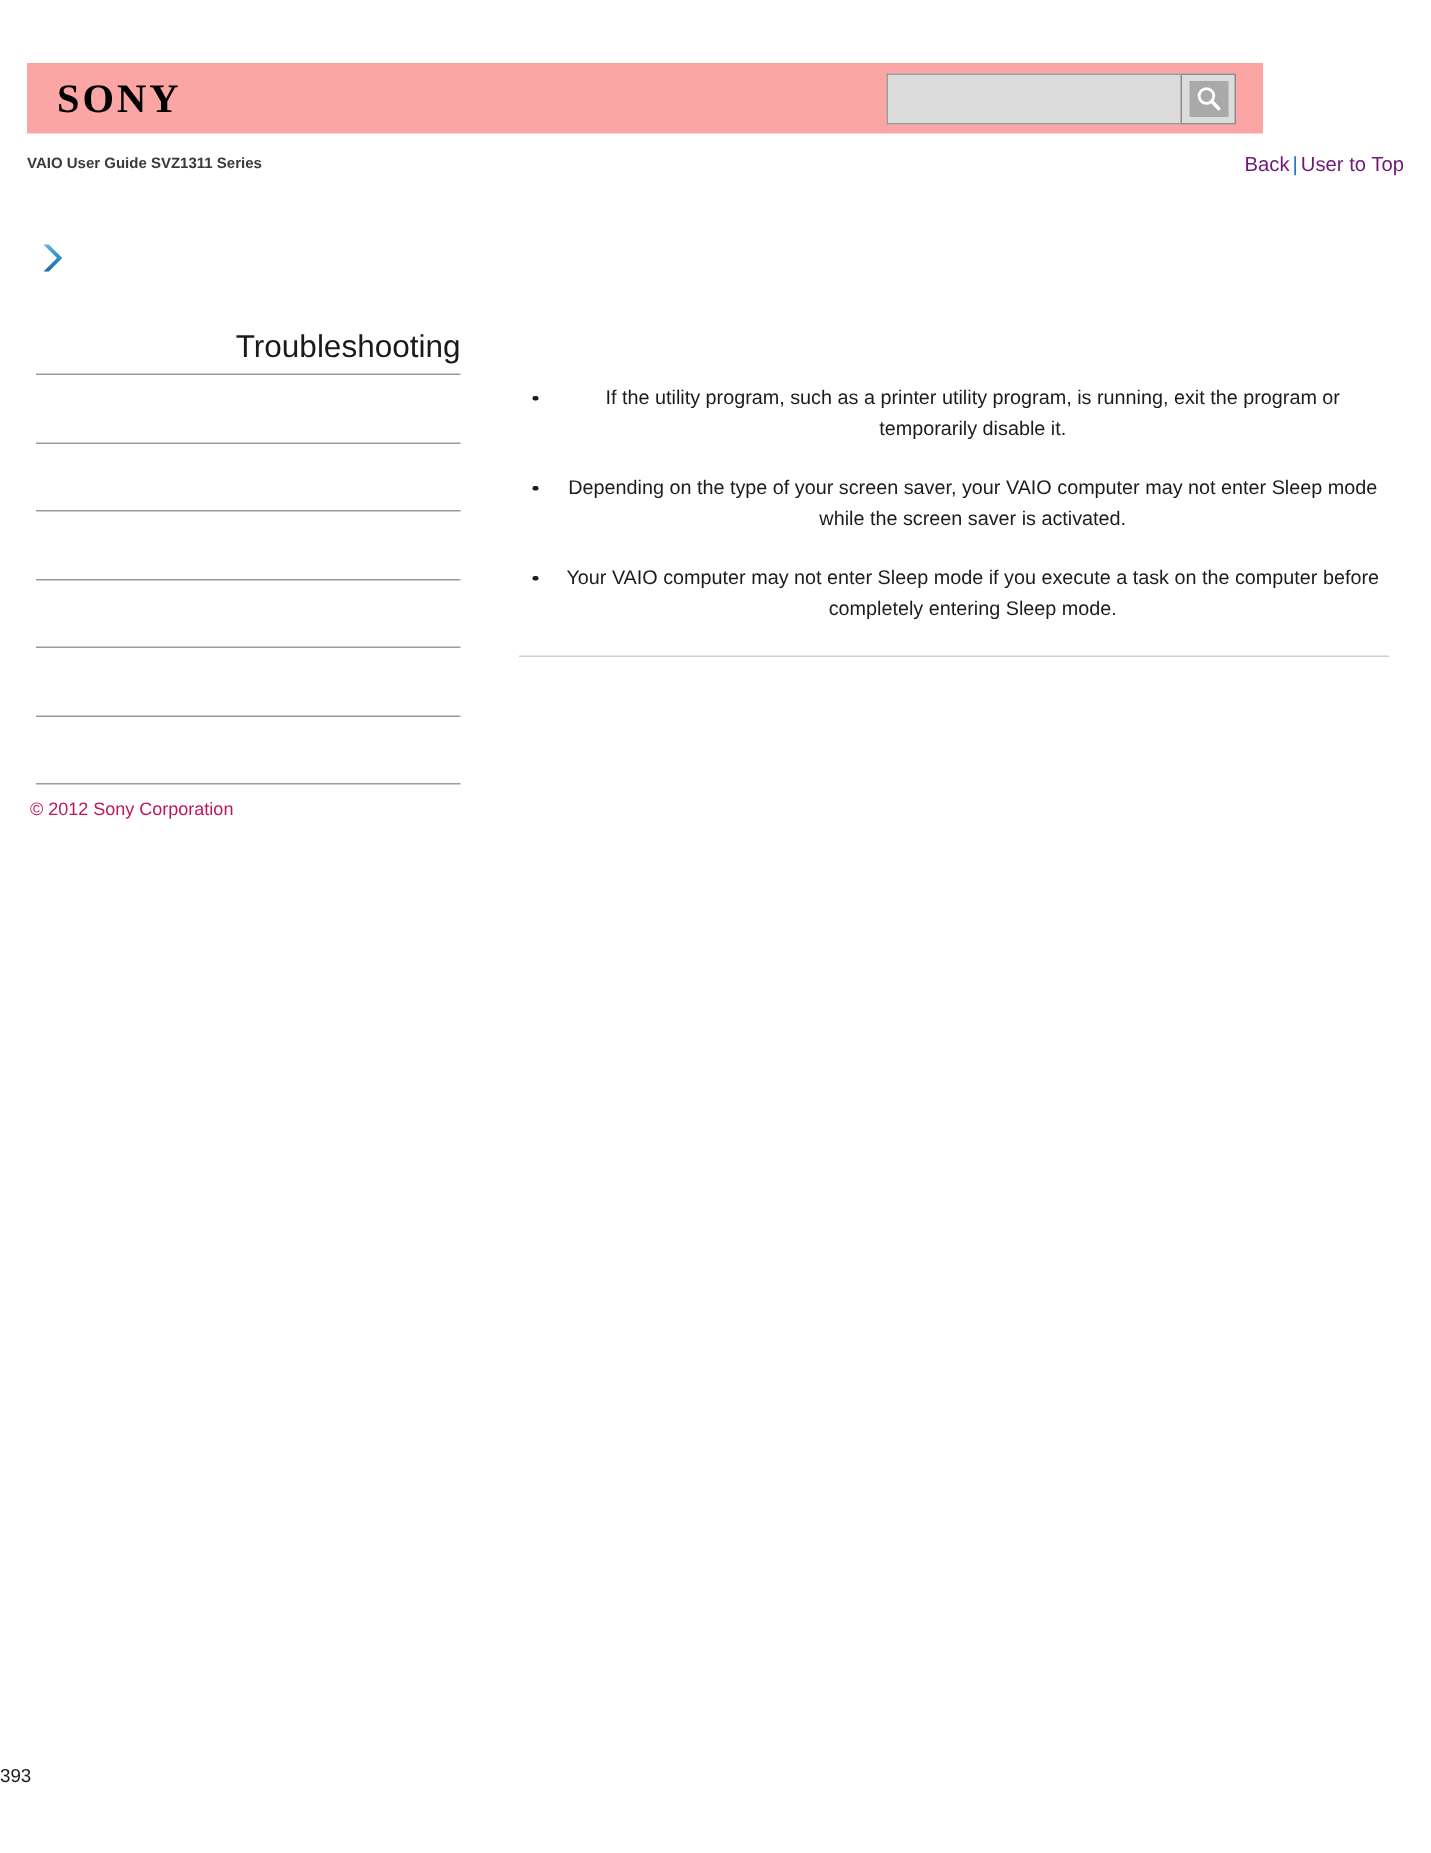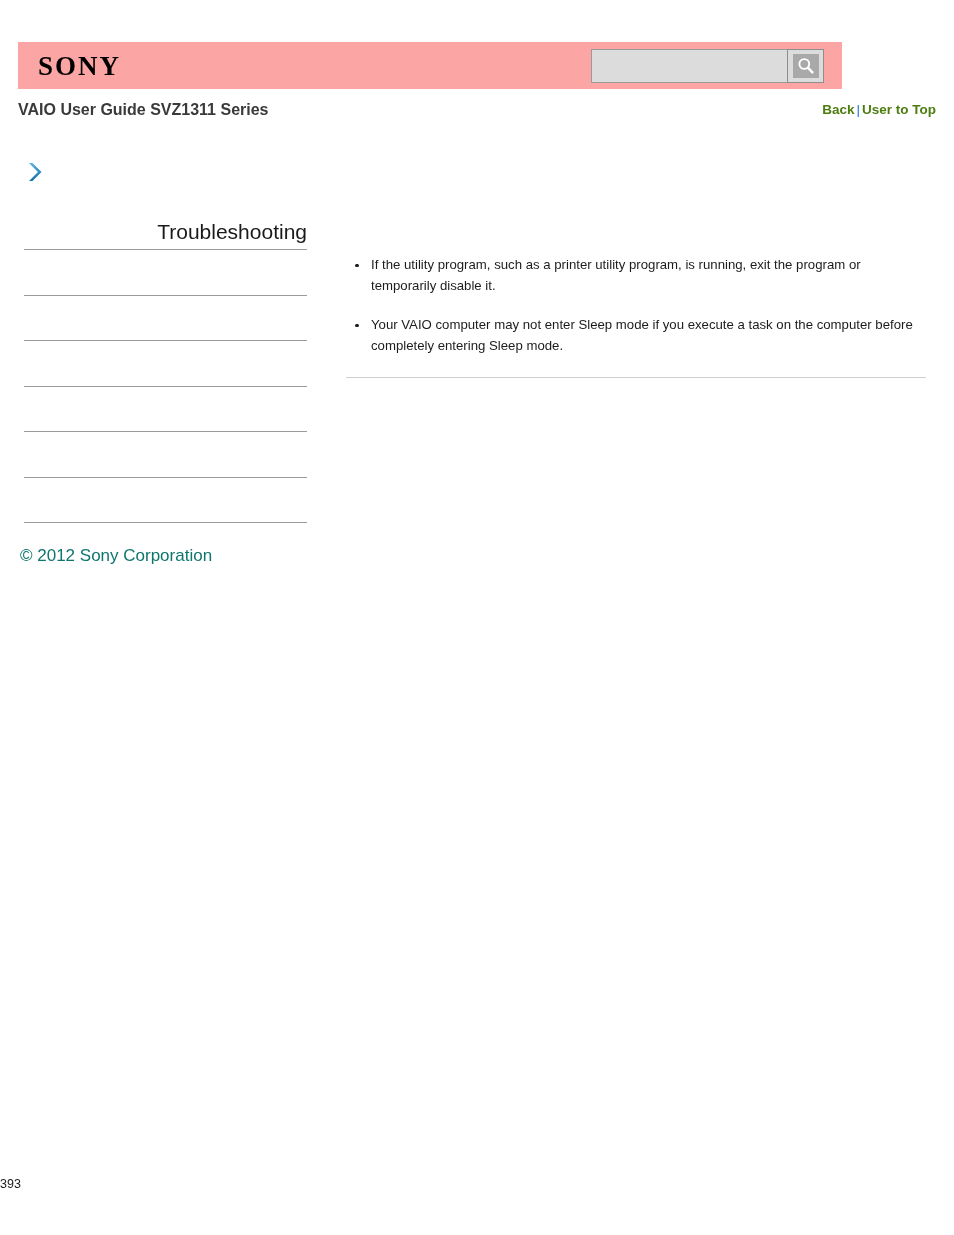--- a/index.html
+++ b/index.html
@@ -87,39 +87,38 @@
     position: absolute;
     left: 18px;
     top: 101px;
     width: 918px;
     height: 20px;
   }
   .guide-title {
     position: absolute;
     left: 0;
     top: 0;
-    font-size: 16px;
+    font-size: 10px;
     font-weight: bold;
     color: #3a3a3a;
     white-space: nowrap;
     line-height: 18px;
   }
   .nav-links {
     position: absolute;
     right: 0;
     top: 0;
     font-size: 13.5px;
     line-height: 18px;
     white-space: nowrap;
     color: #777;
   }
   .nav-links a {
-    color: #4d7c0f;
+    color: #701a75;
     text-decoration: none;
-    font-weight: bold;
   }
   .nav-sep {
     color: #1b72d0;
     padding: 0 2px;
   }
 
   
   .chevron-row {
     position: absolute;
     left: 24px;
@@ -156,32 +155,33 @@
     white-space: nowrap;
   }
   .sidebar-item:first-of-type {
     border-top: 1px solid #9b9b9b;
   }
 
   
   .copyright {
     position: absolute;
     left: 20px;
-    top: 546px;
-    font-size: 17px;
-    color: #0f766e;
+    top: 532px;
+    font-size: 12px;
+    color: #be185d;
     white-space: nowrap;
   }
 
   
   .main {
     position: absolute;
     left: 346px;
     top: 255px;
     width: 580px;
+    text-align: center;
   }
   .bullet-list {
     margin: 0;
     padding: 0;
     list-style: none;
   }
   .bullet-list li {
     position: relative;
     padding-left: 25px;
     margin-bottom: 19px;
@@ -281,18 +281,19 @@
     <span></span>
   </div>
   <div class="sidebar-item" style="height:0;"></div>
 </div>
 
 <div class="copyright">© 2012 Sony Corporation</div>
 
 <div class="main">
   <ul class="bullet-list">
     <li>If the utility program, such as a printer utility program, is running, exit the program or temporarily disable it.</li>
+    <li>Depending on the type of your screen saver, your VAIO computer may not enter Sleep mode while the screen saver is activated.</li>
     <li>Your VAIO computer may not enter Sleep mode if you execute a task on the computer before completely entering Sleep mode.</li>
   </ul>
   <hr class="content-divider">
 </div>
 
 <div class="page-number">393</div>
 
 </body></html>

